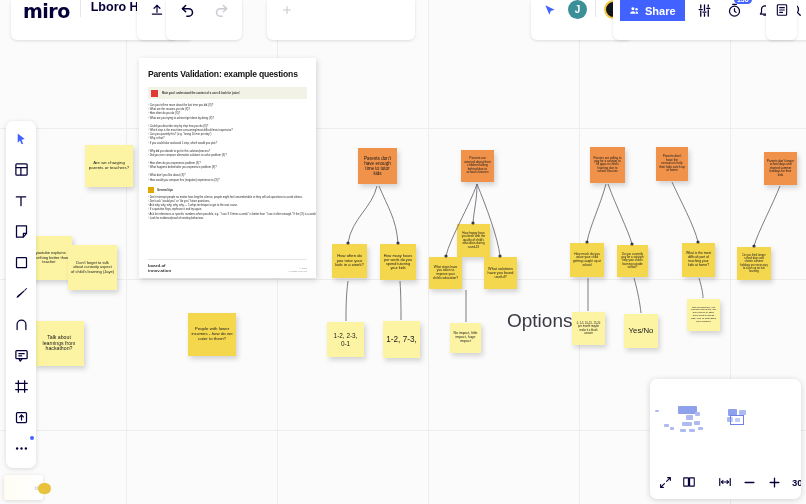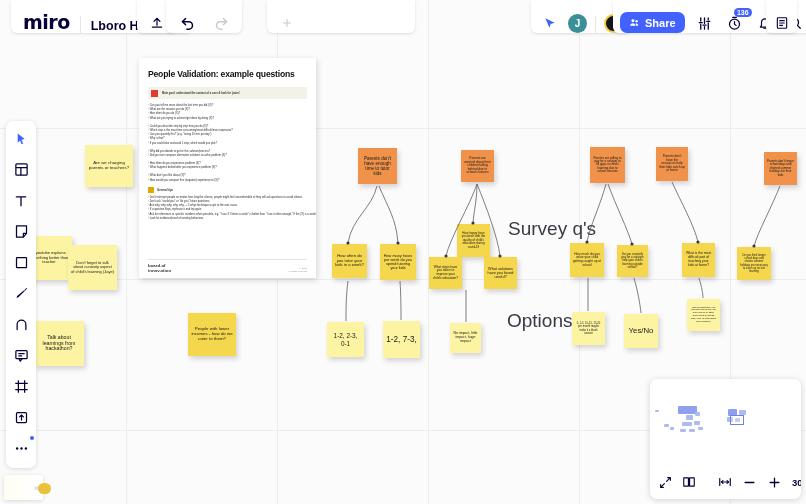--- a/index.html
+++ b/index.html
@@ -18,25 +18,25 @@
     background-image:
       linear-gradient(to right, #ededed 1px, transparent 1px),
       linear-gradient(to bottom, #ededed 1px, transparent 1px);
     background-size: 151px 151px;
     background-position: -25px -23px;
   }
 
   
   .topbar { position: absolute; top: 0; left: 0; width: 806px; height: 33px; z-index: 40; }
   .tb-group {
-    position: absolute; top: 0; height: 33px;
+    position: absolute; top: 0; height: 40px;
     background: #fff;
     border-radius: 0 0 6px 6px;
     box-shadow: 0 1px 3px rgba(0,0,0,.12);
-    display: flex; align-items: flex-end;
+    display: flex; align-items: flex-start;
   }
   .g-logo { left: 11px; padding: 0 12px 0 12px; gap: 10px; }
   .logo-word {
     font-family: "DejaVu Sans", sans-serif;
     font-size: 19px; font-weight: 700; letter-spacing: -.5px;
     color: #050038;
   }
   .vsep { width: 1px; height: 17px; background: #e6e6e8; }
   .board-title { font-size: 12.5px; font-weight: 700; color: #050038; white-space: nowrap; }
   .star { color: #c8c9d0; font-size: 13px; }
@@ -55,21 +55,21 @@
     width: 19px; height: 19px; border-radius: 50%;
     background: #3b8f96; color: #fff; font-size: 10px; font-weight: 700;
     display: flex; align-items: center; justify-content: center;
   }
   .avatar-dark {
     width: 19px; height: 19px; border-radius: 50%;
     background: #11161c; border: 2px solid #f5c842;
   }
   .g-share { left: 613px; padding: 0 7px; gap: 10px; }
   .share-btn {
-    background: #4262ff; color: #fff; border-radius: 7px;
+    background: #4262ff; color: #fff; border-radius: 0;
     height: 21px; padding: 0 9px; font-size: 11px; font-weight: 700;
     display: flex; align-items: center; gap: 5px; cursor: pointer;
   }
   .badge {
     position: absolute; top: -5px; right: -7px;
     background: #4262ff; color: #fff;
     font-size: 7px; font-weight: 700;
     border-radius: 7px; padding: 1px 3px; line-height: 1;
   }
   .g-notes { left: 766px; width: 31px; justify-content: center; }
@@ -214,25 +214,24 @@
       <circle cx="473" cy="223" r="1.6"></circle>
         <circle cx="446" cy="256" r="1.6"></circle>
       <circle cx="500" cy="256" r="1.6"></circle>
         <circle cx="587" cy="242" r="1.6"></circle>
       <circle cx="632" cy="244" r="1.6"></circle>
         <circle cx="698" cy="242" r="1.6"></circle>
       <circle cx="754" cy="246" r="1.6"></circle>
     </g>
   </svg>
 
-  <div class="canvas-label" style="left:508px; top:218px; font-size:19px;">Survey q's</div>
   <div class="canvas-label" style="left:507px; top:310px; font-size:19px;">Options</div>
 
   <div class="doccard">
-    <div class="doc-title">People Validation: example questions</div>
+    <div class="doc-title">Parents Validation: example questions</div>
     <div class="doc-banner">
       <span class="sq"></span>
       <span class="bt">Main goal: understand the context of a user &amp; look for 'pains'</span>
     </div>
     <div id="doc-groups">
         <div class="doc-group">
           <div class="doc-line">Can you tell me more about the last time you did (X)?</div>
           <div class="doc-line">What are the reasons you do (X)?</div>
           <div class="doc-line">How often do you do (X)?</div>
           <div class="doc-line">What are you trying to achieve/get done by doing (X)?</div>

